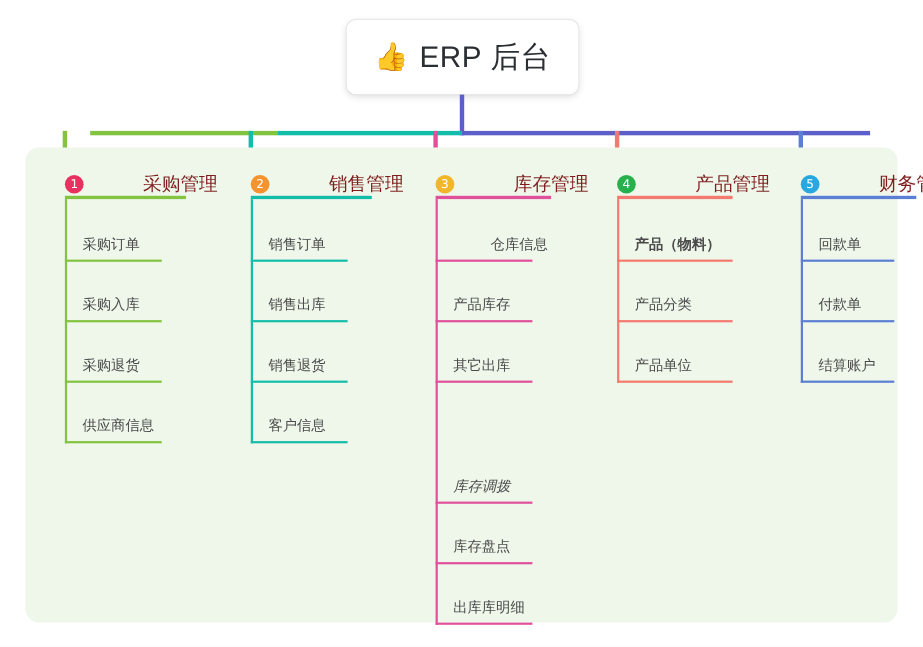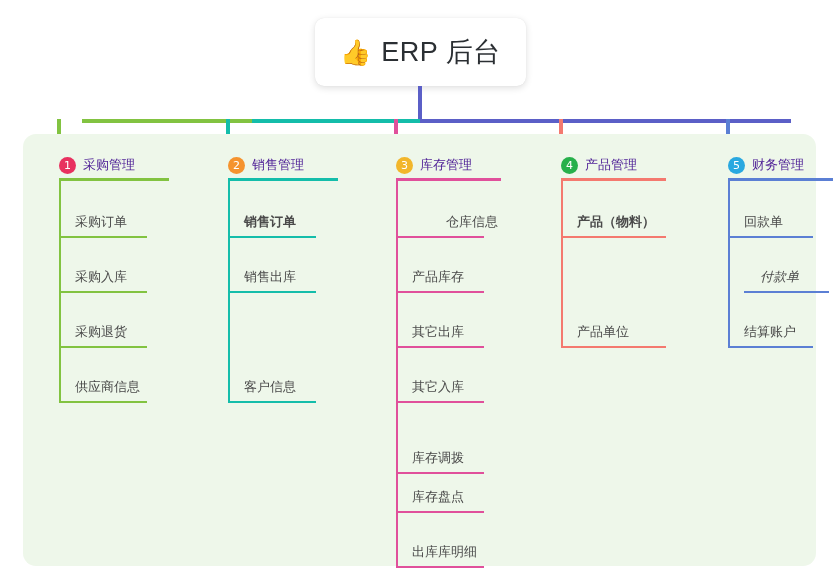--- a/index.html
+++ b/index.html
@@ -43,21 +43,21 @@
   .col-head{
     position:absolute;top:0;left:0;
     display:flex;align-items:center;gap:7px;white-space:nowrap;
   }
   .badge{
     width:17px;height:17px;border-radius:50%;
     color:#fff;font-size:11px;line-height:17px;text-align:center;
     font-family:"DejaVu Sans",sans-serif;
     flex:0 0 auto;
   }
-  .col-title{font-size:13px;color:#4c1d95;}
+  .col-title{font-size:17px;color:#7f1d1d;margin-left:47px;}
   .head-rule{position:absolute;left:0;height:3px;}
 
   .spine{position:absolute;width:2px;}
 
   .item{position:absolute;}
   .item-label{
     position:absolute;bottom:7px;
     font-size:13px;color:#4a4a4a;white-space:nowrap;
   }
   .item-rule{position:absolute;left:0;bottom:0;height:2px;}
@@ -110,26 +110,30 @@
             <div class="item-rule" style="width: 88px; background: rgb(130, 195, 65);"></div>
           </div>
         </div>
         <div class="col" style="left: 205px; width: 118px; height: 410px;">
           <div class="col-head" style="top: 22px;">
             <span class="badge" style="background: rgb(245, 147, 46);">2</span>
             <span class="col-title">销售管理</span>
           </div>
           <div class="head-rule" style="top: 44px; width: 110px; background: rgb(20, 189, 170);"></div>
           <div class="spine" style="left: 0px; top: 47px; height: 222px; background: rgb(20, 189, 170);"></div>
-          <div class="item" style="left: 0px; top: 56px; width: 88px; height: 48px; font-weight: bold;">
+          <div class="item" style="left: 0px; top: 56px; width: 88px; height: 48px;">
             <span class="item-label" style="left: 16px;">销售订单</span>
             <div class="item-rule" style="width: 88px; background: rgb(20, 189, 170);"></div>
           </div>
           <div class="item" style="left: 0px; top: 111px; width: 88px; height: 48px;">
             <span class="item-label" style="left: 16px;">销售出库</span>
+            <div class="item-rule" style="width: 88px; background: rgb(20, 189, 170);"></div>
+          </div>
+          <div class="item" style="left: 0px; top: 166px; width: 88px; height: 48px;">
+            <span class="item-label" style="left: 16px;">销售退货</span>
             <div class="item-rule" style="width: 88px; background: rgb(20, 189, 170);"></div>
           </div>
           <div class="item" style="left: 0px; top: 221px; width: 88px; height: 48px;">
             <span class="item-label" style="left: 16px; text-align: center;">客户信息</span>
             <div class="item-rule" style="width: 88px; background: rgb(20, 189, 170);"></div>
           </div>
         </div>
         <div class="col" style="left: 373px; width: 118px; height: 410px;">
           <div class="col-head" style="top: 22px;">
             <span class="badge" style="background: rgb(242, 182, 43);">3</span>
@@ -142,25 +146,21 @@
             <div class="item-rule" style="width: 88px; background: rgb(224, 80, 155);"></div>
           </div>
           <div class="item" style="left: 0px; top: 111px; width: 88px; height: 48px;">
             <span class="item-label" style="left: 16px;">产品库存</span>
             <div class="item-rule" style="width: 88px; background: rgb(224, 80, 155);"></div>
           </div>
           <div class="item" style="left: 0px; top: 166px; width: 88px; height: 48px;">
             <span class="item-label" style="left: 16px;">其它出库</span>
             <div class="item-rule" style="width: 88px; background: rgb(224, 80, 155);"></div>
           </div>
-          <div class="item" style="left: 0px; top: 221px; width: 88px; height: 48px;">
-            <span class="item-label" style="left: 16px;">其它入库</span>
-            <div class="item-rule" style="width: 88px; background: rgb(224, 80, 155);"></div>
-          </div>
-          <div class="item" style="left: 0px; top: 292px; width: 88px; height: 48px;">
+          <div class="item" style="left: 0px; top: 276px; width: 88px; height: 48px; font-style: italic;">
             <span class="item-label" style="left: 16px;">库存调拨</span>
             <div class="item-rule" style="width: 88px; background: rgb(224, 80, 155);"></div>
           </div>
           <div class="item" style="left: 0px; top: 331px; width: 88px; height: 48px;">
             <span class="item-label" style="left: 16px;">库存盘点</span>
             <div class="item-rule" style="width: 88px; background: rgb(224, 80, 155);"></div>
           </div>
           <div class="item" style="left: 0px; top: 386px; width: 88px; height: 48px;">
             <span class="item-label" style="left: 16px;">出库库明细</span>
             <div class="item-rule" style="width: 88px; background: rgb(224, 80, 155);"></div>
@@ -170,37 +170,41 @@
           <div class="col-head" style="top: 22px;">
             <span class="badge" style="background: rgb(39, 176, 75);">4</span>
             <span class="col-title">产品管理</span>
           </div>
           <div class="head-rule" style="top: 44px; width: 105px; background: rgb(244, 121, 111);"></div>
           <div class="spine" style="left: 0px; top: 47px; height: 167px; background: rgb(244, 121, 111);"></div>
           <div class="item" style="left: 0px; top: 56px; width: 105px; height: 48px; font-weight: bold;">
             <span class="item-label" style="left: 16px;">产品（物料）</span>
             <div class="item-rule" style="width: 105px; background: rgb(244, 121, 111);"></div>
           </div>
+          <div class="item" style="left: 0px; top: 111px; width: 105px; height: 48px;">
+            <span class="item-label" style="left: 16px;">产品分类</span>
+            <div class="item-rule" style="width: 105px; background: rgb(244, 121, 111);"></div>
+          </div>
           <div class="item" style="left: 0px; top: 166px; width: 105px; height: 48px;">
             <span class="item-label" style="left: 16px;">产品单位</span>
             <div class="item-rule" style="width: 105px; background: rgb(244, 121, 111);"></div>
           </div>
         </div>
         <div class="col" style="left: 705px; width: 115px; height: 410px;">
           <div class="col-head" style="top: 22px;">
             <span class="badge" style="background: rgb(41, 168, 224);">5</span>
             <span class="col-title">财务管理</span>
           </div>
           <div class="head-rule" style="top: 44px; width: 105px; background: rgb(91, 127, 212);"></div>
           <div class="spine" style="left: 0px; top: 47px; height: 167px; background: rgb(91, 127, 212);"></div>
           <div class="item" style="left: 0px; top: 56px; width: 85px; height: 48px;">
             <span class="item-label" style="left: 16px;">回款单</span>
             <div class="item-rule" style="width: 85px; background: rgb(91, 127, 212);"></div>
           </div>
-          <div class="item" style="left: 16px; top: 111px; width: 85px; height: 48px; font-style: italic;">
+          <div class="item" style="left: 0px; top: 111px; width: 85px; height: 48px;">
             <span class="item-label" style="left: 16px;">付款单</span>
             <div class="item-rule" style="width: 85px; background: rgb(91, 127, 212);"></div>
           </div>
           <div class="item" style="left: 0px; top: 166px; width: 85px; height: 48px;">
             <span class="item-label" style="left: 16px;">结算账户</span>
             <div class="item-rule" style="width: 85px; background: rgb(91, 127, 212);"></div>
           </div>
         </div>
       </div>
   </div>

